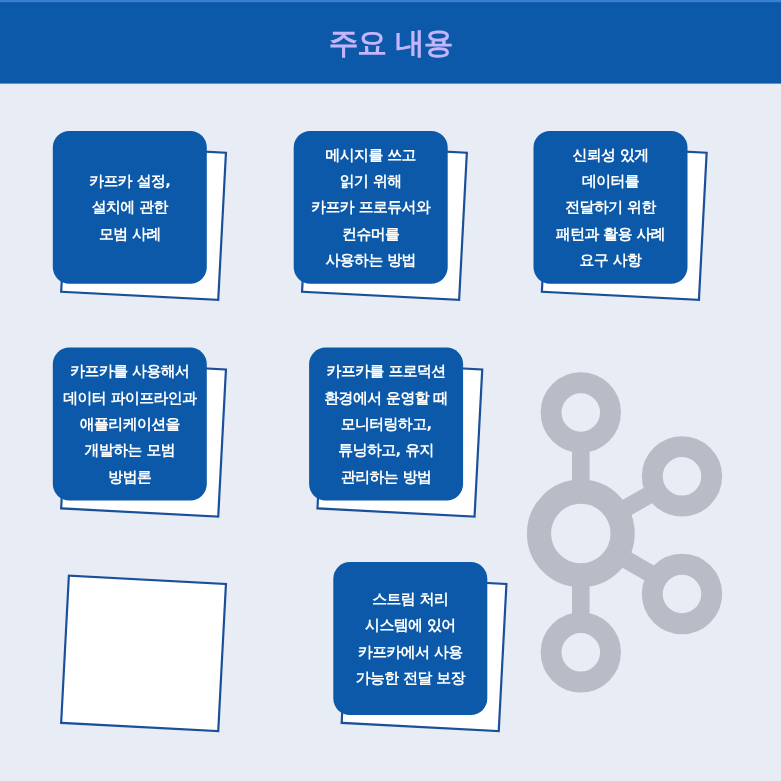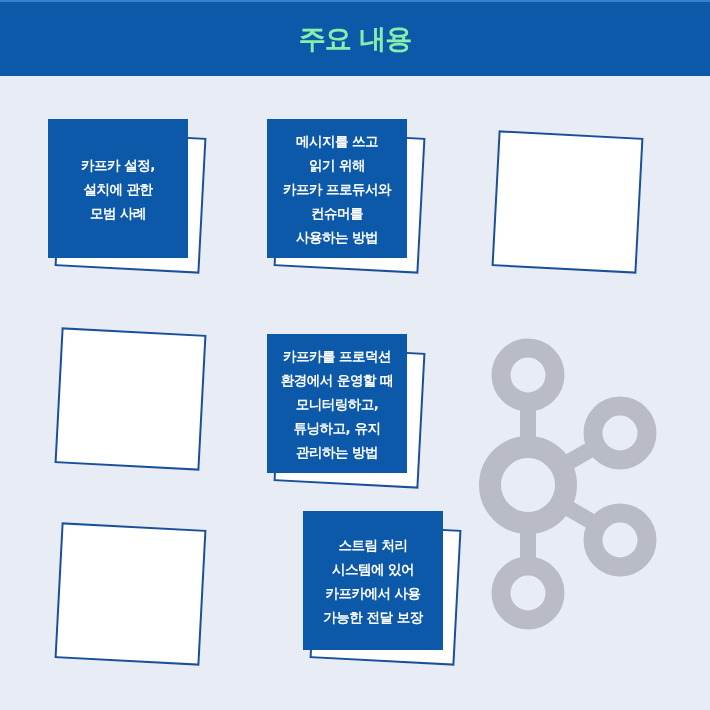--- a/index.html
+++ b/index.html
@@ -1,26 +1,26 @@
 <!DOCTYPE html>
 <html><head>
 <meta charset="utf-8">
 <style>
   html, body { margin:0; padding:0; }
   body { width:710px; height:710px; background:#e8ecf5; position:relative; overflow:hidden;
          font-family:"DejaVu Sans", sans-serif; }
   .header { position:absolute; left:0; top:0; width:710px; height:76px; background:#0b59a8;
             border-top:2px solid #3b7fd0; box-sizing:border-box; display:flex; align-items:center; justify-content:center; }
-  .header h1 { margin:0; color:#86efac; font-size:27px; font-weight:bold; letter-spacing:-1px; }
+  .header h1 { margin:0; color:#c4b5fd; font-size:27px; font-weight:bold; letter-spacing:-1px; }
   .card { position:absolute; width:160px; height:160px; }
   .paper { position:absolute; left:10px; top:15px; width:145px; height:136px; background:#fff;
            border:2px solid #1a4f9a; transform:rotate(3deg); transform-origin:center; box-sizing:border-box; }
   .face { position:absolute; left:0; top:0; width:140px; height:139px; background:#0b59a8;
           display:flex; align-items:center; justify-content:center; text-align:center;
-          color:#fff; font-weight:bold; font-size:13.5px; line-height:24px; white-space:pre-line; letter-spacing:-0.5px; }
+          color:#fff; font-weight:bold; font-size:13.5px; line-height:24px; white-space:pre-line; letter-spacing:-0.5px;border-radius:15px; }
   .logo { position:absolute; left:470px; top:330px; }
 </style>
 </head>
 <body>
 
 <div class="header">
   <h1>주요 내용</h1>
 </div>
 
 <div class="card" style="left:48px;top:119px;padding-left:44px;">
@@ -32,25 +32,35 @@
 <div class="card" style="left:267px;top:119px;">
   <div class="paper"></div>
   <div class="face">메시지를 쓰고
 읽기 위해
 카프카 프로듀서와
 컨슈머를
 사용하는 방법</div>
 </div>
 <div class="card" style="left:485px;top:119px;">
   <div class="paper"></div>
+  <div class="face">신뢰성 있게
+데이터를
+전달하기 위한
+패턴과 활용 사례
+요구 사항</div>
 </div>
 <div class="card" style="left:48px;top:316px;">
   <div class="paper"></div>
+  <div class="face">카프카를 사용해서
+데이터 파이프라인과
+애플리케이션을
+개발하는 모범
+방법론</div>
 </div>
-<div class="card" style="left:267px;top:316px;margin-top:18px;">
+<div class="card" style="left:281px;top:316px;">
   <div class="paper"></div>
   <div class="face">카프카를 프로덕션
 환경에서 운영할 때
 모니터링하고,
 튜닝하고, 유지
 관리하는 방법</div>
 </div>
 <div class="card" style="left:48px;top:511px;">
   <div class="paper"></div>
 </div>

